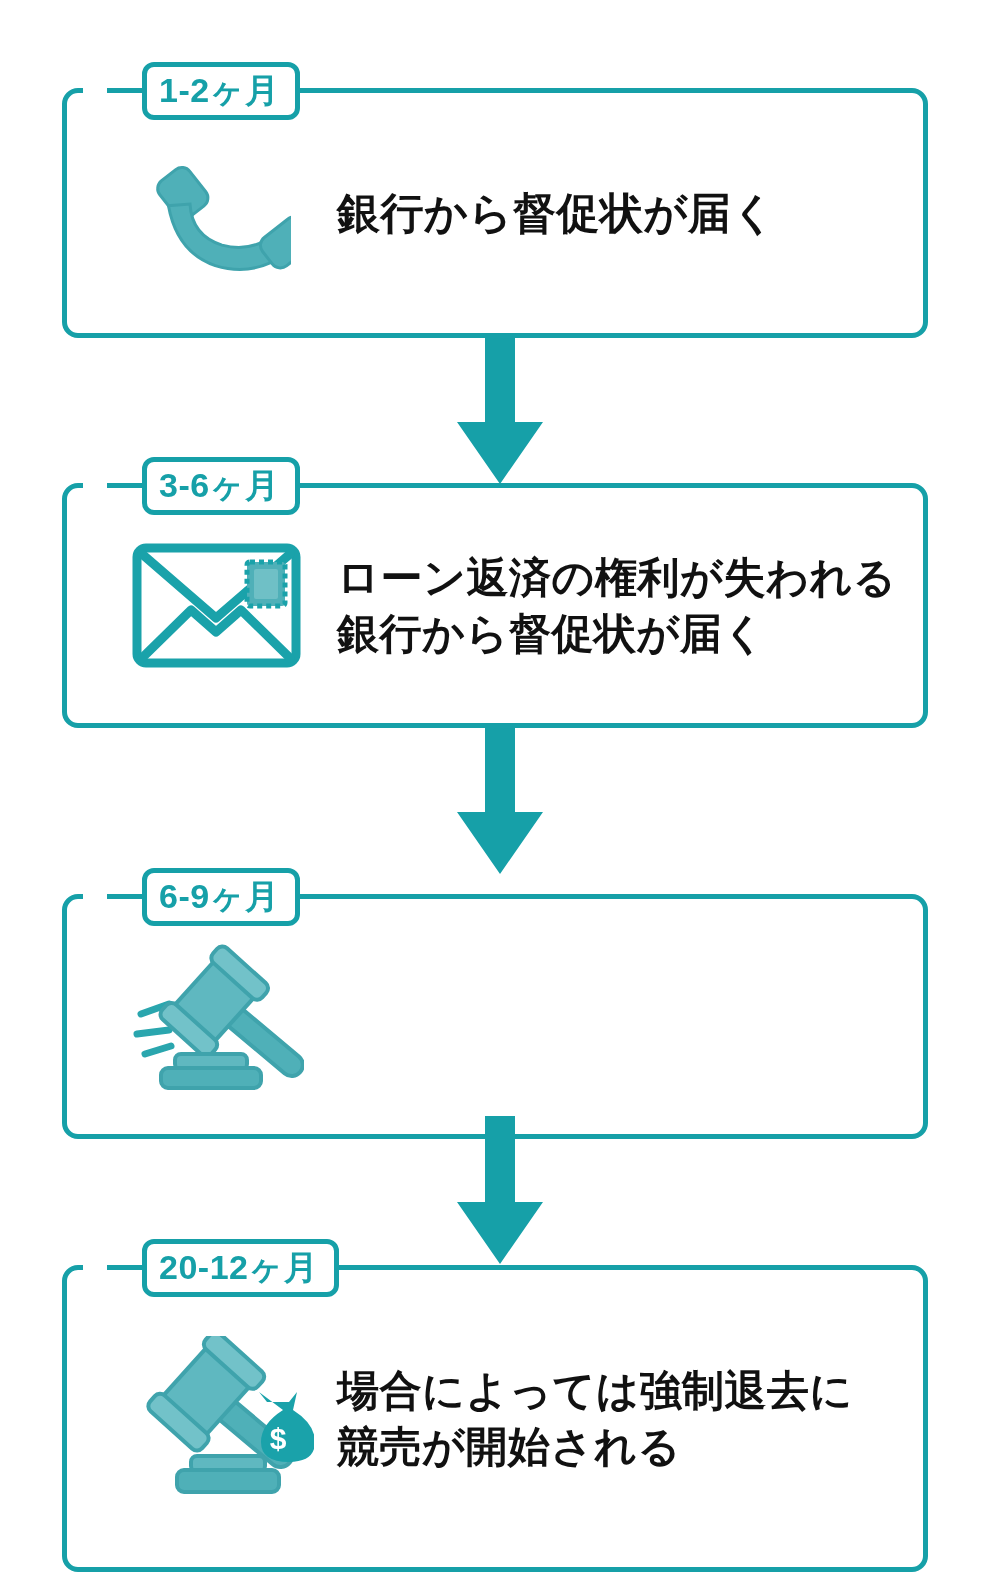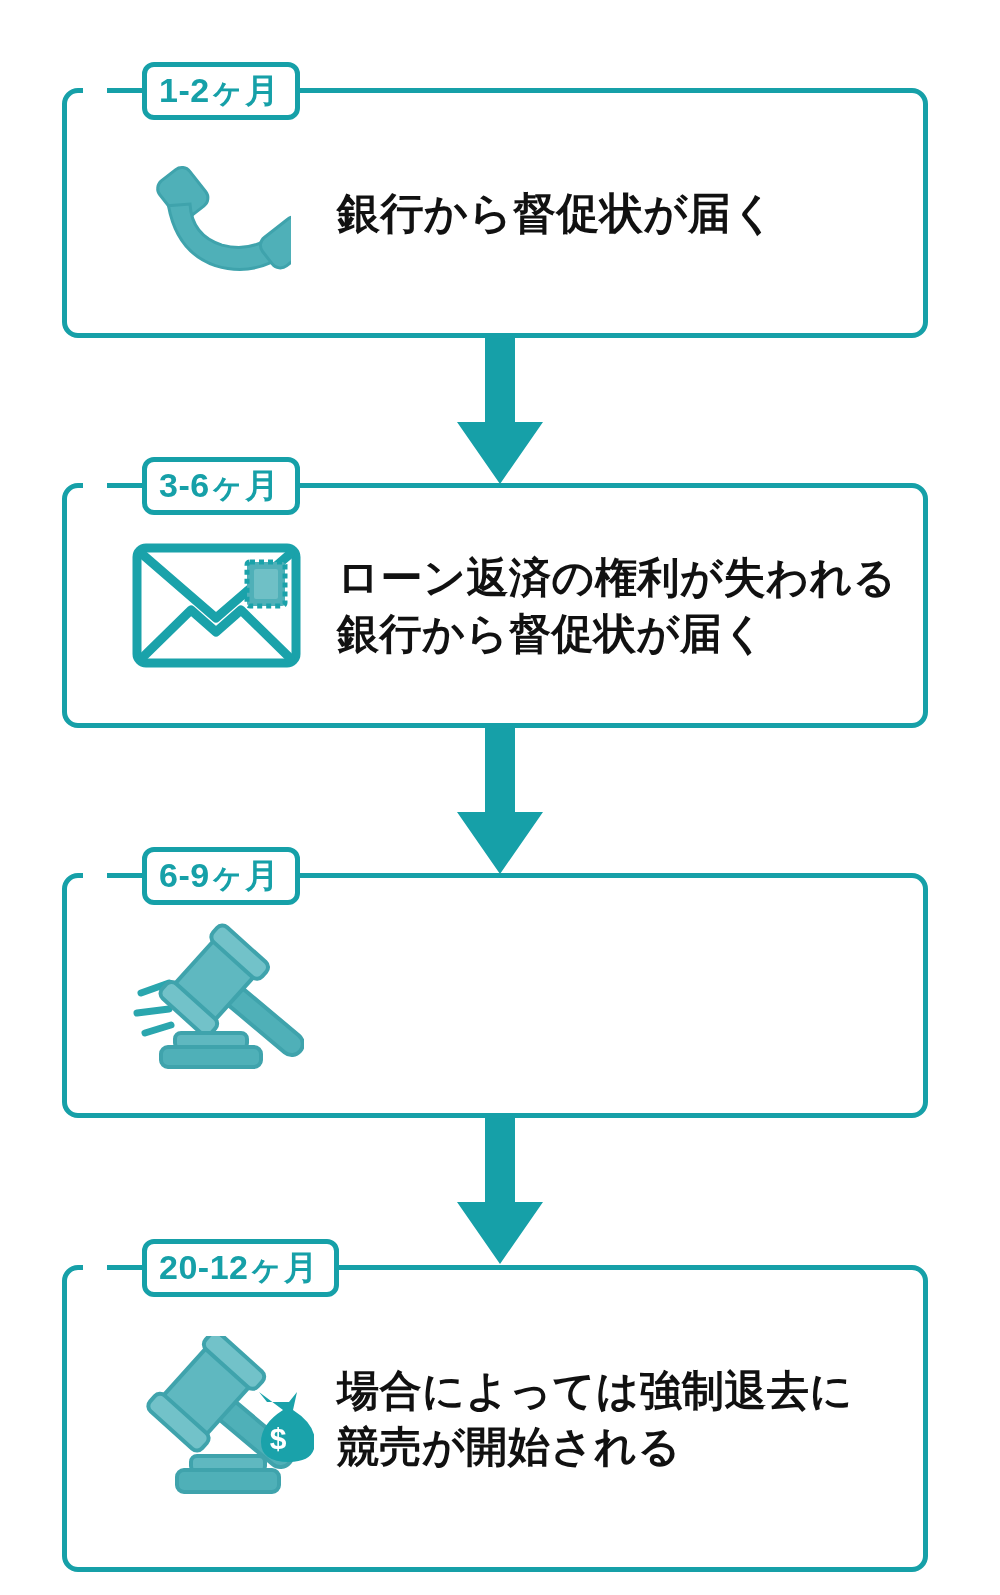--- a/index.html
+++ b/index.html
@@ -104,21 +104,21 @@
     width: 1000px;
     display: flex;
     justify-content: center;
     pointer-events: none;
   }
   .arrow svg { display: block; }
 
   
   #step-1 { top: 88px;   height: 250px; }
   #step-2 { top: 483px;  height: 245px; }
-  #step-3 { top: 873px;  height: 245px; }
+  #step-3 { top: 894px;  height: 245px; }
   #step-4 { top: 1265px; height: 307px; }
 
   #step-1 .card { height: 250px; }
   #step-2 .card { height: 245px; }
   #step-3 .card { height: 245px; }
   #step-4 .card { height: 307px; }
 
   #arrow-1 { top: 336px; }
   #arrow-2 { top: 726px; }
   #arrow-3 { top: 1116px; }

